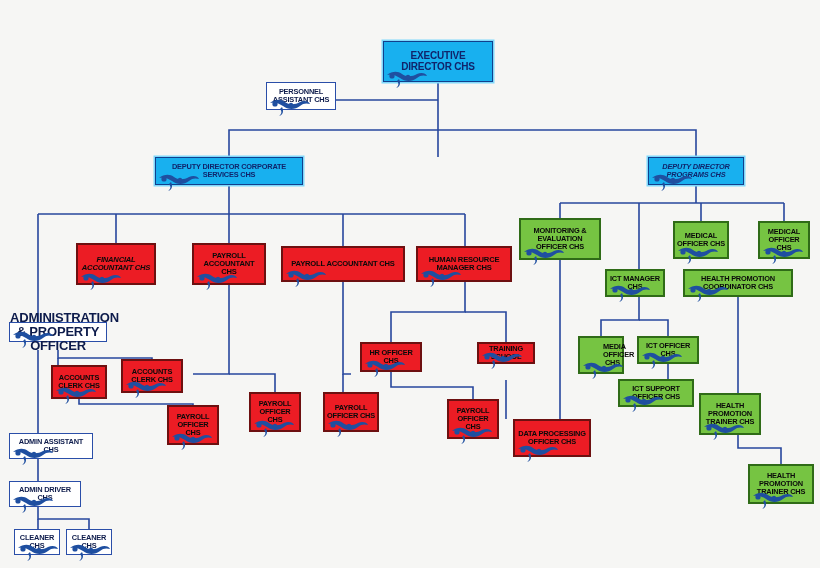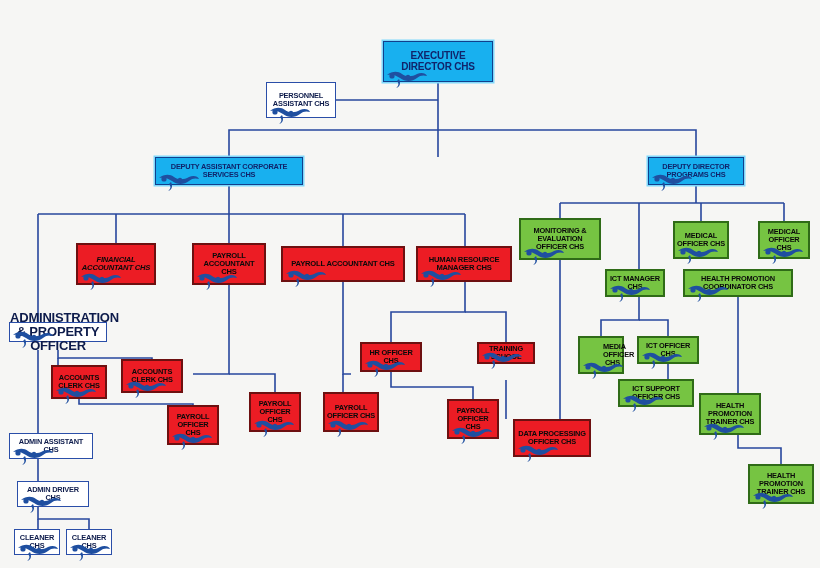--- a/index.html
+++ b/index.html
@@ -121,39 +121,39 @@
 
 <div class="node theme-cyan" style="left: 383px; top: 41px; width: 110px; height: 41px; font-size: 10px;">
       <span class="node-label">EXECUTIVE DIRECTOR CHS</span>
       <svg class="swirl" viewBox="0 0 42 20">
         <path d="M1 5 C6 1,12 1,16 4 C20 7,26 7,31 4 C35 2,40 3,41 6 C38 5,34 5,31 8 C26 12,19 12,14 8 C10 5,5 4,1 5 Z" fill="#1f4fa0"></path>
         <path d="M13 9 C15 13,14 17,10 18 C13 16,13 13,11 11 Z" fill="#1f4fa0"></path>
         <circle cx="6" cy="6" r="2.6" fill="#1f4fa0"></circle>
         <circle cx="22" cy="7" r="2.2" fill="#1f4fa0"></circle>
       </svg>
     </div>
-    <div class="node theme-white" style="left: 266px; top: 82px; width: 70px; height: 36px; font-size: 7.4px;">
+    <div class="node theme-white" style="left: 266px; top: 82px; width: 70px; height: 28px; font-size: 7.4px;">
       <span class="node-label">PERSONNEL ASSISTANT CHS</span>
       <svg class="swirl" viewBox="0 0 42 20">
         <path d="M1 5 C6 1,12 1,16 4 C20 7,26 7,31 4 C35 2,40 3,41 6 C38 5,34 5,31 8 C26 12,19 12,14 8 C10 5,5 4,1 5 Z" fill="#1f4fa0"></path>
         <path d="M13 9 C15 13,14 17,10 18 C13 16,13 13,11 11 Z" fill="#1f4fa0"></path>
         <circle cx="6" cy="6" r="2.6" fill="#1f4fa0"></circle>
         <circle cx="22" cy="7" r="2.2" fill="#1f4fa0"></circle>
       </svg>
     </div>
     <div class="node theme-cyan" style="left: 155px; top: 157px; width: 148px; height: 28px; font-size: 7.4px;">
-      <span class="node-label">DEPUTY ASSISTANT CORPORATE SERVICES CHS</span>
-      <svg class="swirl" viewBox="0 0 42 20">
-        <path d="M1 5 C6 1,12 1,16 4 C20 7,26 7,31 4 C35 2,40 3,41 6 C38 5,34 5,31 8 C26 12,19 12,14 8 C10 5,5 4,1 5 Z" fill="#1f4fa0"></path>
-        <path d="M13 9 C15 13,14 17,10 18 C13 16,13 13,11 11 Z" fill="#1f4fa0"></path>
-        <circle cx="6" cy="6" r="2.6" fill="#1f4fa0"></circle>
-        <circle cx="22" cy="7" r="2.2" fill="#1f4fa0"></circle>
-      </svg>
-    </div>
-    <div class="node theme-cyan" style="left: 648px; top: 157px; width: 96px; height: 28px; font-size: 7.4px;">
+      <span class="node-label">DEPUTY DIRECTOR CORPORATE SERVICES CHS</span>
+      <svg class="swirl" viewBox="0 0 42 20">
+        <path d="M1 5 C6 1,12 1,16 4 C20 7,26 7,31 4 C35 2,40 3,41 6 C38 5,34 5,31 8 C26 12,19 12,14 8 C10 5,5 4,1 5 Z" fill="#1f4fa0"></path>
+        <path d="M13 9 C15 13,14 17,10 18 C13 16,13 13,11 11 Z" fill="#1f4fa0"></path>
+        <circle cx="6" cy="6" r="2.6" fill="#1f4fa0"></circle>
+        <circle cx="22" cy="7" r="2.2" fill="#1f4fa0"></circle>
+      </svg>
+    </div>
+    <div class="node theme-cyan" style="left: 648px; top: 157px; width: 96px; height: 28px; font-size: 7.4px; font-style: italic;">
       <span class="node-label">DEPUTY DIRECTOR PROGRAMS CHS</span>
       <svg class="swirl" viewBox="0 0 42 20">
         <path d="M1 5 C6 1,12 1,16 4 C20 7,26 7,31 4 C35 2,40 3,41 6 C38 5,34 5,31 8 C26 12,19 12,14 8 C10 5,5 4,1 5 Z" fill="#1f4fa0"></path>
         <path d="M13 9 C15 13,14 17,10 18 C13 16,13 13,11 11 Z" fill="#1f4fa0"></path>
         <circle cx="6" cy="6" r="2.6" fill="#1f4fa0"></circle>
         <circle cx="22" cy="7" r="2.2" fill="#1f4fa0"></circle>
       </svg>
     </div>
     <div class="node theme-red" style="left: 76px; top: 243px; width: 80px; height: 42px; font-size: 7.6px; font-style: italic;">
       <span class="node-label">FINANCIAL ACCOUNTANT CHS</span>
@@ -220,21 +220,21 @@
     </div>
     <div class="node theme-white" style="left: 9px; top: 433px; width: 84px; height: 26px; font-size: 7.4px;">
       <span class="node-label">ADMIN ASSISTANT CHS</span>
       <svg class="swirl" viewBox="0 0 42 20">
         <path d="M1 5 C6 1,12 1,16 4 C20 7,26 7,31 4 C35 2,40 3,41 6 C38 5,34 5,31 8 C26 12,19 12,14 8 C10 5,5 4,1 5 Z" fill="#1f4fa0"></path>
         <path d="M13 9 C15 13,14 17,10 18 C13 16,13 13,11 11 Z" fill="#1f4fa0"></path>
         <circle cx="6" cy="6" r="2.6" fill="#1f4fa0"></circle>
         <circle cx="22" cy="7" r="2.2" fill="#1f4fa0"></circle>
       </svg>
     </div>
-    <div class="node theme-white" style="left: 9px; top: 481px; width: 72px; height: 26px; font-size: 7.4px; margin-left: 8px;">
+    <div class="node theme-white" style="left: 9px; top: 481px; width: 72px; height: 26px; font-size: 7.4px;">
       <span class="node-label">ADMIN DRIVER CHS</span>
       <svg class="swirl" viewBox="0 0 42 20">
         <path d="M1 5 C6 1,12 1,16 4 C20 7,26 7,31 4 C35 2,40 3,41 6 C38 5,34 5,31 8 C26 12,19 12,14 8 C10 5,5 4,1 5 Z" fill="#1f4fa0"></path>
         <path d="M13 9 C15 13,14 17,10 18 C13 16,13 13,11 11 Z" fill="#1f4fa0"></path>
         <circle cx="6" cy="6" r="2.6" fill="#1f4fa0"></circle>
         <circle cx="22" cy="7" r="2.2" fill="#1f4fa0"></circle>
       </svg>
     </div>
     <div class="node theme-white" style="left: 14px; top: 529px; width: 46px; height: 26px; font-size: 7.4px;">
       <span class="node-label">CLEANER CHS</span>

